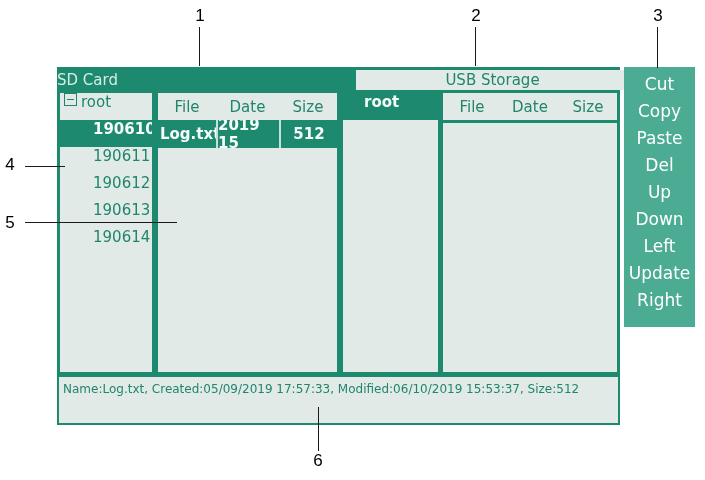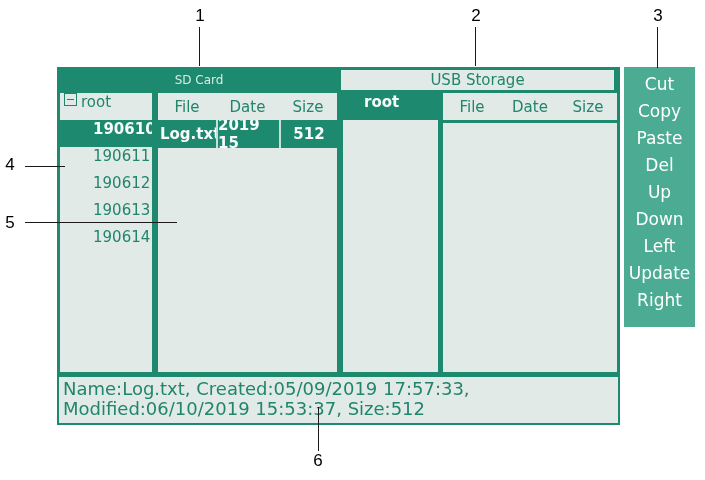--- a/index.html
+++ b/index.html
@@ -11,22 +11,22 @@
     --sep-light:#c8e0d9;
   }
   *{margin:0;padding:0;box-sizing:border-box;}
   body{background:#ffffff;}
   .canvas{position:relative;width:705px;height:480px;background:#ffffff;
           font-family:"DejaVu Sans",sans-serif;overflow:hidden;}
 
   
   .main{position:absolute;left:57px;top:67px;width:563px;height:308px;background:var(--dark-teal);}
   .sd-title{position:absolute;left:0;top:0;width:284px;height:26px;line-height:26px;
-            text-align:center;color:var(--title-light);font-size:12px;}
-  .usb-title-box{position:absolute;left:284px;top:3px;width:273px;height:20px;background:var(--panel-light);
+            color:var(--title-light);font-size:15px;}
+  .usb-title-box{position:absolute;left:299px;top:3px;width:273px;height:20px;background:var(--panel-light);
             text-align:center;line-height:20px;color:var(--teal-text);font-size:15px;}
 
   .panel{position:absolute;top:26px;height:279px;background:var(--panel-light);overflow:hidden;}
   .sd-tree{left:3px;width:92px;}
   .sd-files{left:101px;width:179px;}
   .usb-tree{left:286px;width:95px;}
   .usb-files{left:386px;width:174px;}
 
   
   .tree-row{height:27px;display:flex;color:var(--teal-text);font-size:15px;}
@@ -48,21 +48,21 @@
   .fl-row span:first-child{justify-content:flex-start;padding-left:2px;}
   .fl-row span+span{border-left:2px solid var(--sep-light);}
 
   
   .sidebar{position:absolute;left:624px;top:67px;width:71px;height:260px;background:var(--sidebar-green);
            display:flex;flex-direction:column;padding:4px 0 14px 0;}
   .sb-btn{flex:1;display:flex;align-items:center;justify-content:center;color:#ffffff;font-size:17px;}
 
   
   .statusbar{position:absolute;left:57px;top:375px;width:563px;height:50px;background:var(--panel-light);
-             border:2px solid var(--dark-teal);color:var(--teal-text);font-size:18px;line-height:20px;
+             border:2px solid var(--dark-teal);color:var(--teal-text);font-size:12px;line-height:20px;
              padding:2px 4px;}
 
   
   .co-digit{position:absolute;width:16px;height:20px;text-align:center;color:#000;
             font-family:"Liberation Sans",sans-serif;font-size:17px;}
   .co-line{position:absolute;background:#1a1a1a;z-index:5;}
   .v{width:1px;} .h{height:1px;}
 </style>
 </head>
 <body>

